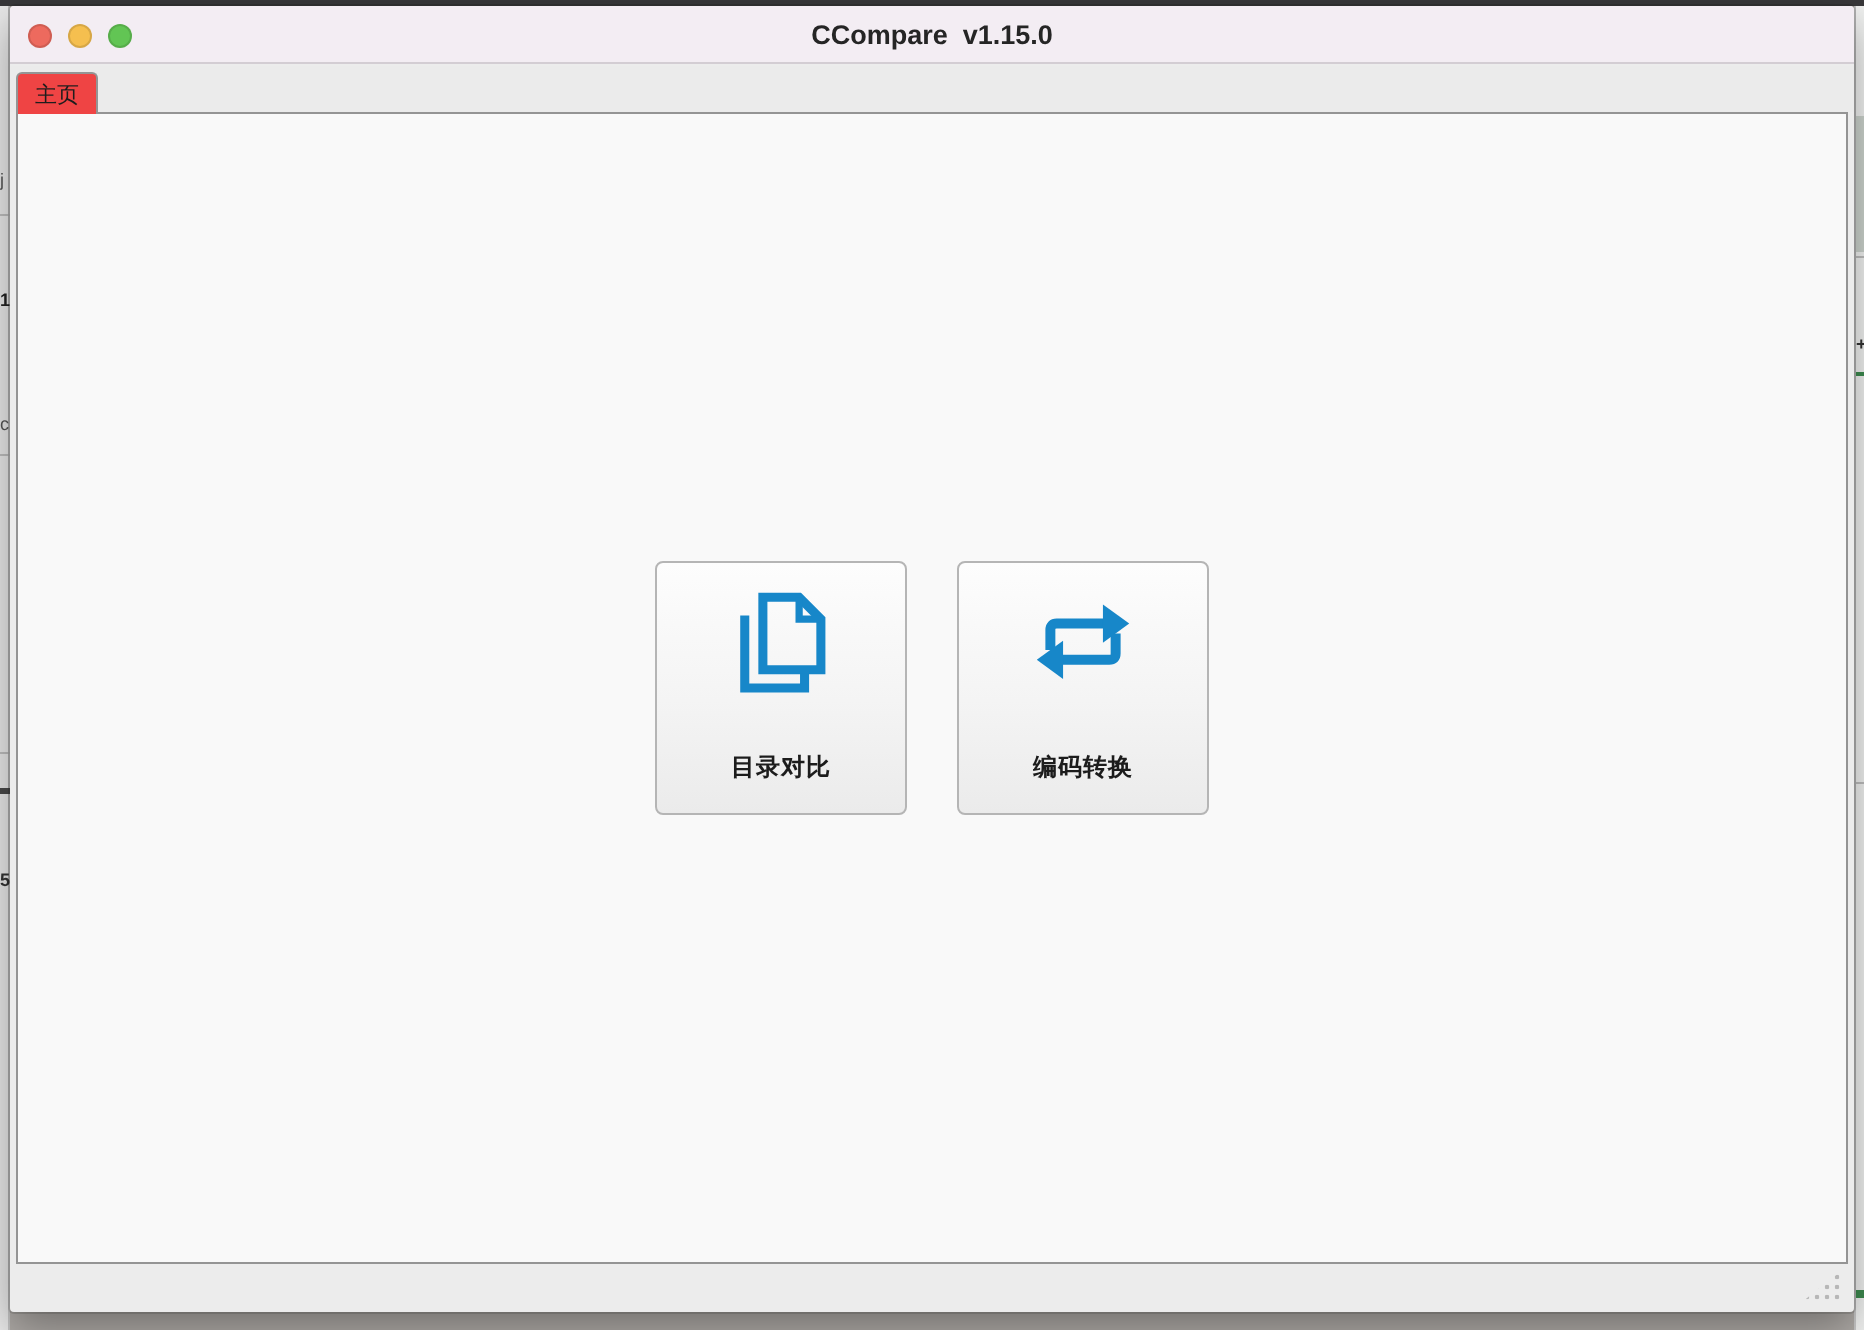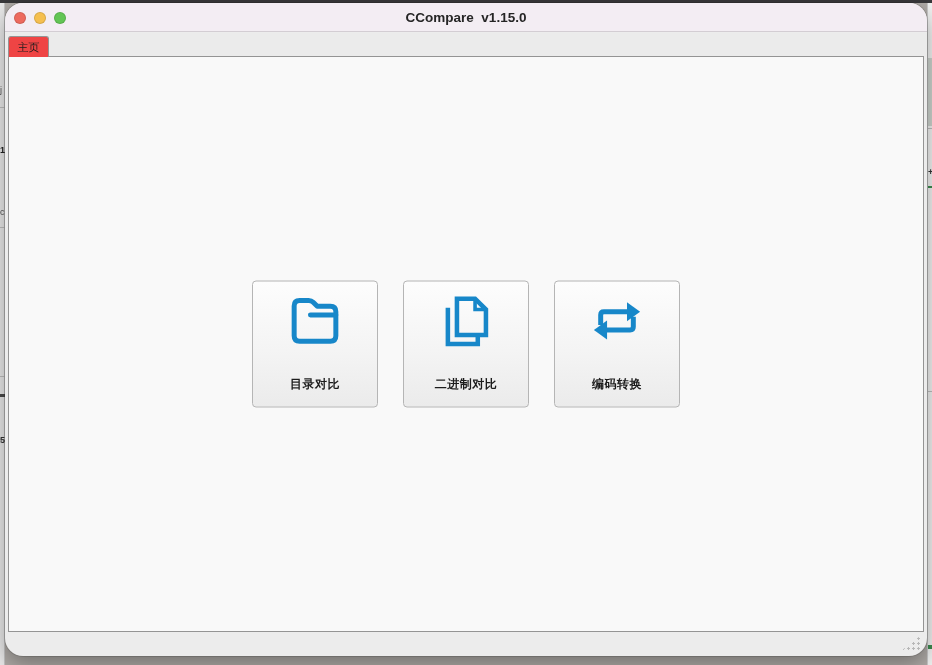--- a/index.html
+++ b/index.html
@@ -23,21 +23,21 @@
   .sliver-block { position:absolute; top:55px; left:0; width:5px; height:68px; background:#ccd3cd; }
   .frag.f-plus { top:165px; color:#333; font-weight:700; }
   .frag.f-tick { top:183px; width:4px; height:2px; background:#3d8b4f; }
   .frag.f-green { top:642px; width:4px; height:4px; background:#3d8b4f; }
   .sliver-line { position:absolute; left:0; width:5px; height:1px; background:#bdbdbd; }
   .top-strip { position:absolute; top:0; left:0; width:932px; height:3px; background:#38383a; z-index:2; }
 
   
   .window {
     position:absolute; left:5px; top:3px; width:922px; height:653px;
-    background:#ececec; border-radius:18px;
+    background:#ececec; border-radius:2px;
     box-shadow:0 8px 22px rgba(0,0,0,.35), 0 0 0 1px rgba(0,0,0,.12);
     z-index:3; overflow:hidden;
   }
 
   .titlebar {
     height:29px; background:#f3edf3; border-bottom:1px solid #d3cdd3;
     display:flex; align-items:center; justify-content:center; position:relative;
   }
   .traffic { position:absolute; left:9px; top:0; height:29px; display:flex; align-items:center; gap:8px; }
   .light { width:12px; height:12px; border-radius:50%; border:1px solid rgba(0,0,0,.12); cursor:pointer; }
@@ -120,39 +120,30 @@
   </div>
 
   <div class="tabbar"></div>
   <div class="tab">
     <span>主页</span>
   </div>
 
   <div class="content">
     <div class="action-row">
 
-      <div class="card">
-        <div class="icon-wrap">
-          <svg viewBox="0 0 64 64">
-            <path class="icon-stroke" stroke-width="5.5" stroke-linejoin="round" d="M9 50 V17 Q9 11 15 11 H25 Q28 11 30 13 L34.5 17.5 H49 Q55 17.5 55 23.5 V50 Q55 56 49 56 H15 Q9 56 9 50 Z"></path>
-            <path class="icon-stroke" stroke-width="5.5" stroke-linecap="round" d="M27 27 H55"></path>
-          </svg>
-        </div>
-        <div class="card-label">目录对比</div>
-      </div>
 
       <div class="card">
         <div class="icon-wrap">
           <svg viewBox="0 0 64 64">
             <path class="icon-stroke" stroke-width="5" stroke-linejoin="miter" d="M22 9 H42 L54 21 V49 H22 Z"></path>
             <path class="icon-stroke" stroke-width="4" d="M42 9 V21 H54"></path>
             <path class="icon-stroke" stroke-width="5" d="M12 19 V59 H45 V51"></path>
           </svg>
         </div>
-        <div class="card-label">二进制对比</div>
+        <div class="card-label">目录对比</div>
       </div>
 
 
       <div class="card">
         <div class="icon-wrap">
           <svg viewBox="0 0 64 64">
             <path class="icon-stroke" stroke-width="5.5" d="M14 38 V27 Q14 23.5 17.5 23.5 H45"></path>
             <polygon class="icon-fill" points="43,13 57.5,23.5 43,34"></polygon>
             <path class="icon-stroke" stroke-width="5.5" d="M50 29 V40 Q50 43.5 46.5 43.5 H20"></path>
             <polygon class="icon-fill" points="21,33 6.5,43.5 21,54"></polygon>

